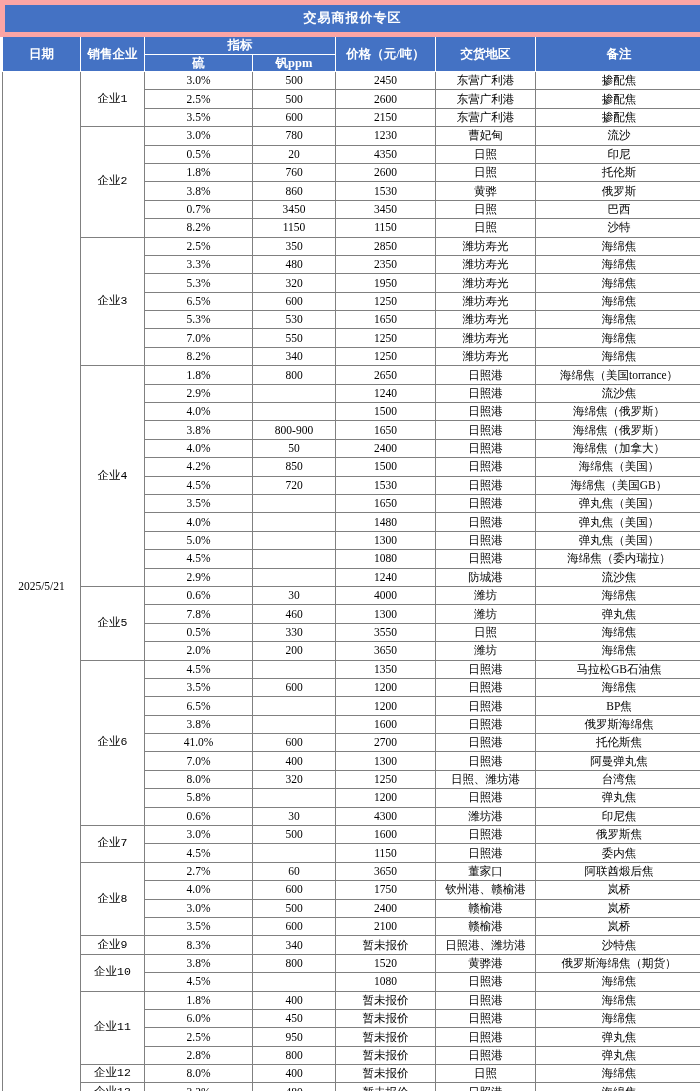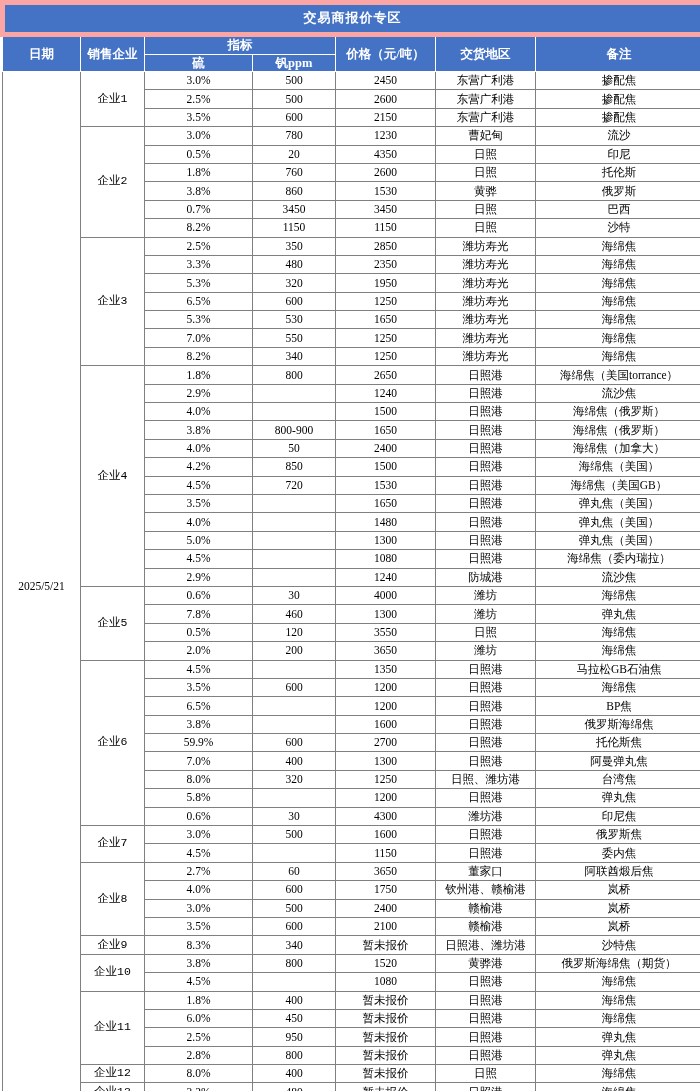--- a/index.html
+++ b/index.html
@@ -333,21 +333,21 @@
         </tr>
         <tr class="data-row">
           <td class="cell-sulfur">7.8%</td>
           <td class="cell-vanadium">460</td>
           <td class="cell-price">1300</td>
           <td class="cell-region">潍坊</td>
           <td class="cell-remark">弹丸焦</td>
         </tr>
         <tr class="data-row">
           <td class="cell-sulfur">0.5%</td>
-          <td class="cell-vanadium">120</td>
+          <td class="cell-vanadium">330</td>
           <td class="cell-price">3550</td>
           <td class="cell-region">日照</td>
           <td class="cell-remark">海绵焦</td>
         </tr>
         <tr class="data-row">
           <td class="cell-sulfur">2.0%</td>
           <td class="cell-vanadium">200</td>
           <td class="cell-price">3650</td>
           <td class="cell-region">潍坊</td>
           <td class="cell-remark">海绵焦</td>
@@ -375,21 +375,21 @@
           <td class="cell-remark">BP焦</td>
         </tr>
         <tr class="data-row">
           <td class="cell-sulfur">3.8%</td>
           <td class="cell-vanadium"></td>
           <td class="cell-price">1600</td>
           <td class="cell-region">日照港</td>
           <td class="cell-remark">俄罗斯海绵焦</td>
         </tr>
         <tr class="data-row">
-          <td class="cell-sulfur">59.9%</td>
+          <td class="cell-sulfur">41.0%</td>
           <td class="cell-vanadium">600</td>
           <td class="cell-price">2700</td>
           <td class="cell-region">日照港</td>
           <td class="cell-remark">托伦斯焦</td>
         </tr>
         <tr class="data-row">
           <td class="cell-sulfur">7.0%</td>
           <td class="cell-vanadium">400</td>
           <td class="cell-price">1300</td>
           <td class="cell-region">日照港</td>

